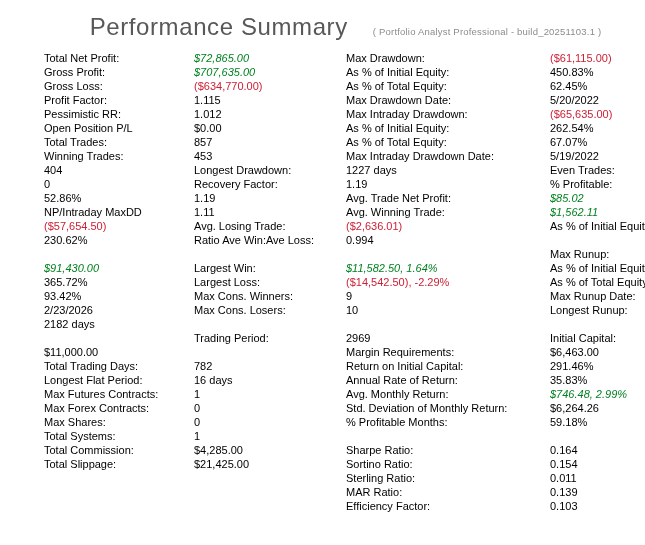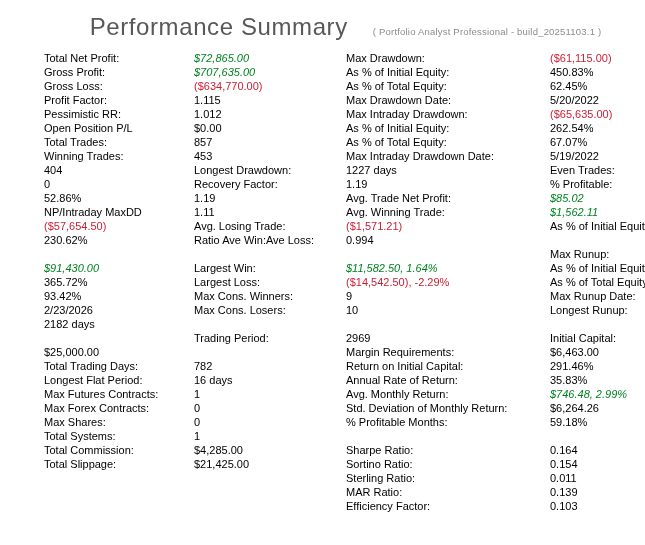--- a/index.html
+++ b/index.html
@@ -105,21 +105,21 @@
       <span class="cell">52.86%</span>
       <span class="cell">1.19</span>
       <span class="cell">Avg. Trade Net Profit:</span>
       <span class="cell pos">$85.02</span>
       <span class="cell">NP/Intraday MaxDD</span>
       <span class="cell">1.11</span>
       <span class="cell">Avg. Winning Trade:</span>
       <span class="cell pos">$1,562.11</span>
       <span class="cell neg">($57,654.50)</span>
       <span class="cell">Avg. Losing Trade:</span>
-      <span class="cell neg">($1,571.21)</span>
+      <span class="cell neg">($2,636.01)</span>
       <span class="cell">As % of Initial Equity:</span>
       <span class="cell">230.62%</span>
       <span class="cell">Ratio Ave Win:Ave Loss:</span>
       <span class="cell">0.994</span>
       <span class="cell"></span>
       <span class="cell"></span>
       <span class="cell"></span>
       <span class="cell"></span>
       <span class="cell">Max Runup:</span>
       <span class="cell pos">$91,430.00</span>
@@ -139,21 +139,21 @@
       <span class="cell">10</span>
       <span class="cell">Longest Runup:</span>
       <span class="cell">2182 days</span>
       <span class="cell"></span>
       <span class="cell"></span>
       <span class="cell"></span>
       <span class="cell"></span>
       <span class="cell">Trading Period:</span>
       <span class="cell">2969</span>
       <span class="cell">Initial Capital:</span>
-      <span class="cell">$25,000.00</span>
+      <span class="cell">$11,000.00</span>
       <span class="cell"></span>
       <span class="cell">Margin Requirements:</span>
       <span class="cell">$6,463.00</span>
       <span class="cell">Total Trading Days:</span>
       <span class="cell">782</span>
       <span class="cell">Return on Initial Capital:</span>
       <span class="cell">291.46%</span>
       <span class="cell">Longest Flat Period:</span>
       <span class="cell">16 days</span>
       <span class="cell">Annual Rate of Return:</span>

